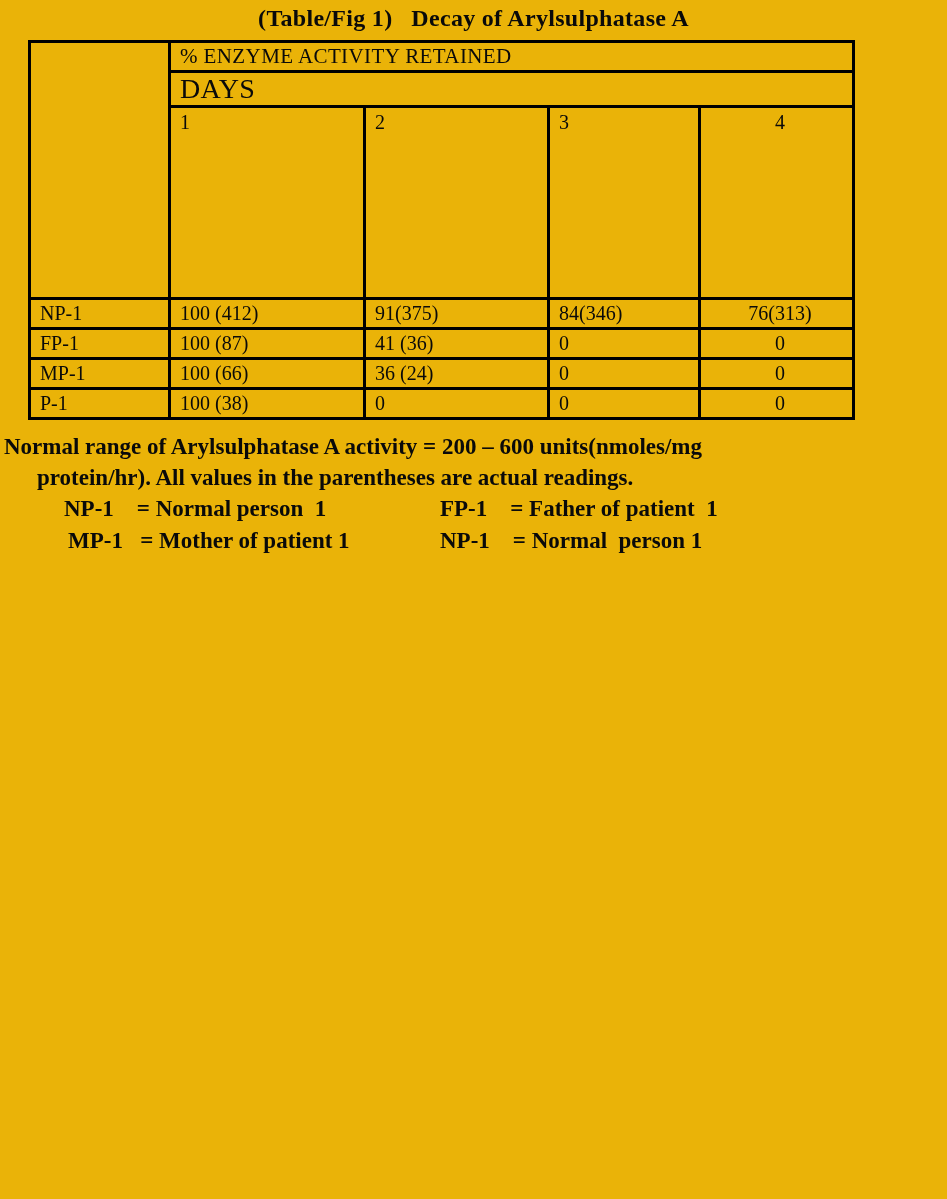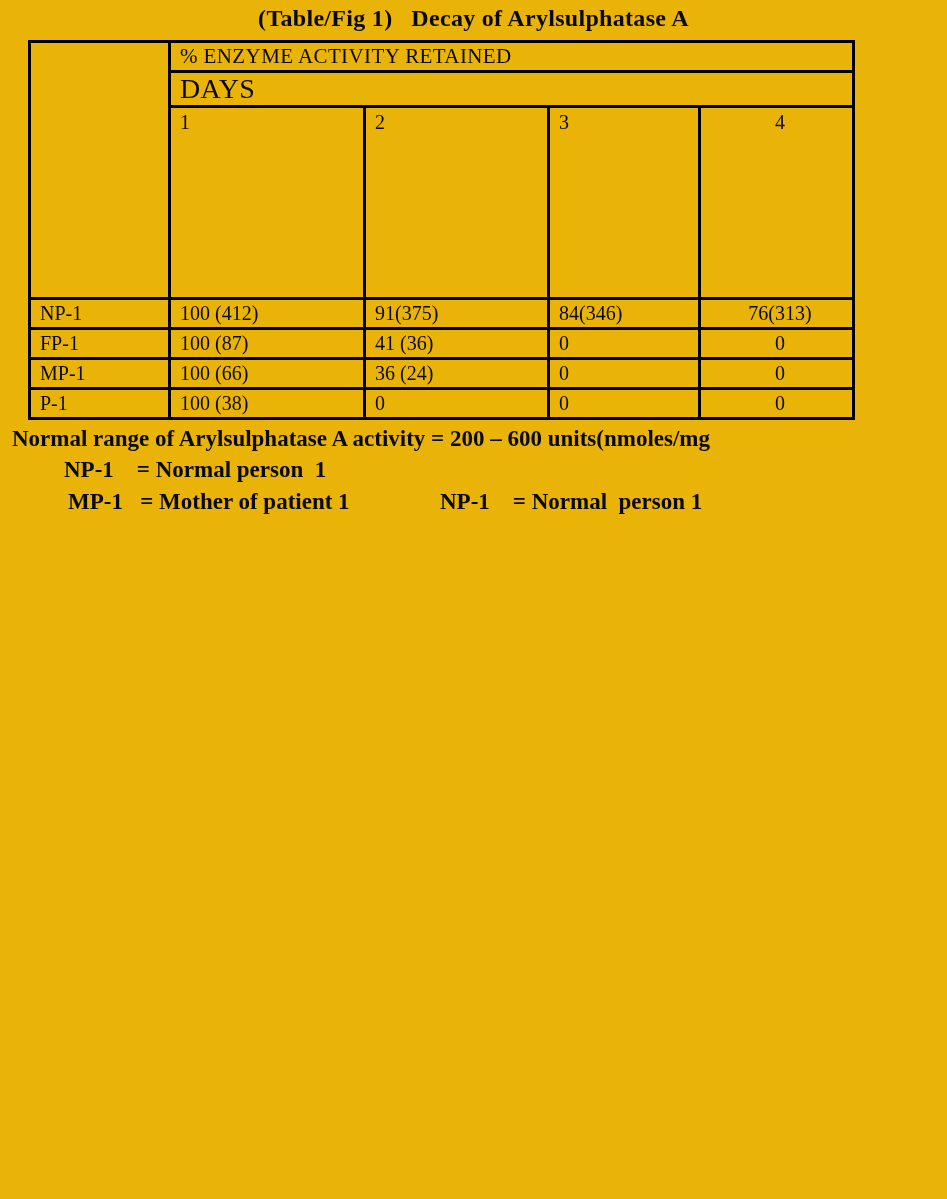--- a/index.html
+++ b/index.html
@@ -54,21 +54,21 @@
   .notes {
     position: absolute;
     left: 0;
     top: 423px;
     width: 947px;
     font-weight: bold;
     font-size: 23px;
     line-height: 31px;
     color: #0a0a0a;
   }
-  .note-l1 { padding-left: 12px; white-space: pre; }
+  .note-l1 { padding-left: 4px; white-space: pre; margin-top: 8px; }
   .note-l2 { padding-left: 37px; white-space: pre; }
   .legend-row { position: relative; height: 32px; }
   .leg { position: absolute; top: 0; white-space: pre; }
   .leg-left-1 { left: 64px; }
   .leg-left-2 { left: 68px; }
   .leg-right { left: 440px; }
 </style>
 </head>
 <body>
 
@@ -125,22 +125,24 @@
         <td>100 (38)</td>
         <td>0</td>
         <td>0</td>
         <td class="c4">0</td>
       </tr>
     </tbody>
   </table>
 
   <div class="notes">
     <div class="note-l1">Normal range of Arylsulphatase A activity = 200 – 600 units(nmoles/mg</div>
+    <div class="note-l2">protein/hr). All values in the parentheses are actual readings.</div>
     <div class="legend-row">
       <span class="leg leg-left-1">NP-1    = Normal person  1</span>
+      <span class="leg leg-right">FP-1    = Father of patient  1</span>
     </div>
     <div class="legend-row">
       <span class="leg leg-left-2">MP-1   = Mother of patient 1</span>
       <span class="leg leg-right">NP-1    = Normal  person 1</span>
     </div>
   </div>
 
 </div>
 
 </body></html>

